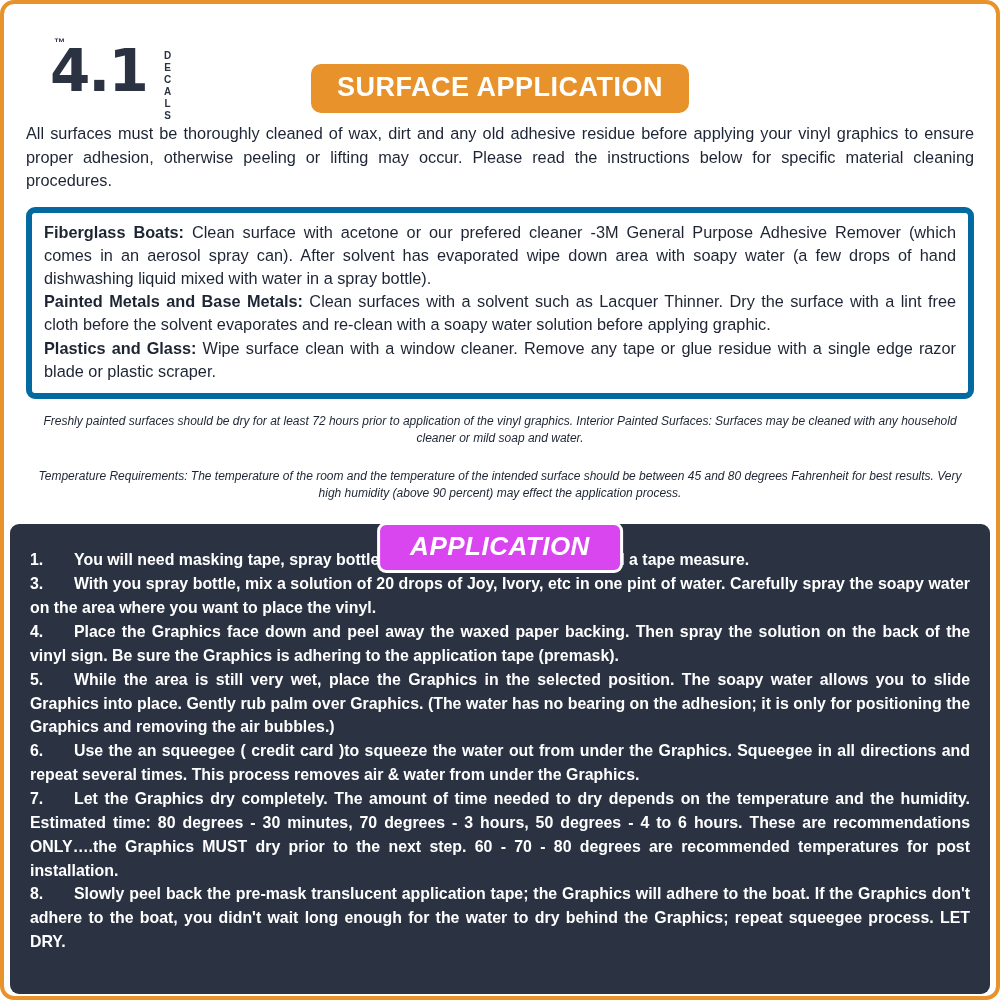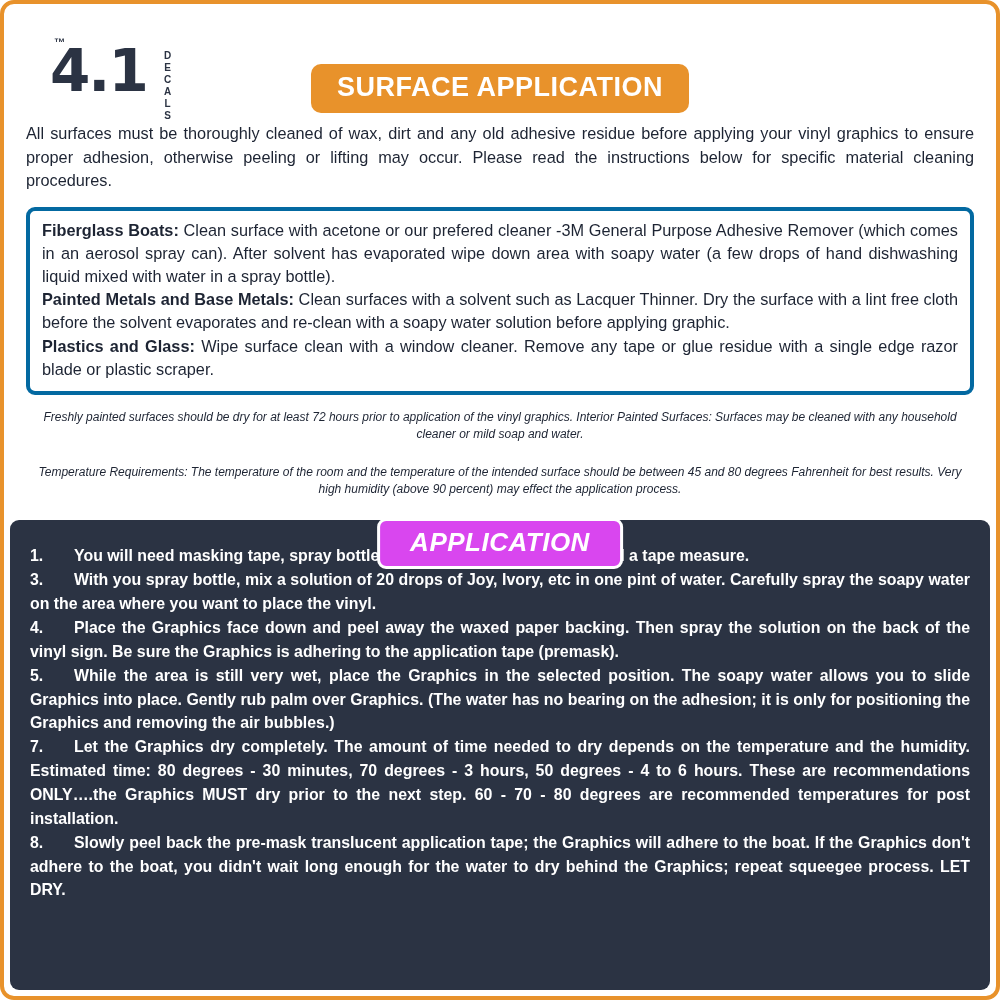--- a/index.html
+++ b/index.html
@@ -89,21 +89,21 @@
     margin: 0 22px 0 22px;
     font-size: 16.3px;
     line-height: 1.45;
     color: #1d2433;
     text-align: justify;
   }
 
   
   .materials-box {
     margin: 14px 22px 0 22px;
-    border: 4px solid #0369a1;
+    border: 6px solid #0369a1;
     border-radius: 9px;
     padding: 8px 12px 10px 12px;
     font-size: 16.3px;
     line-height: 1.42;
     text-align: justify;
   }
   .materials-box p {
     margin: 0 0 0 0;
   }
   .materials-box b {
@@ -197,19 +197,20 @@
   <div class="note">Freshly painted surfaces should be dry for at least 72 hours prior to application of the vinyl graphics. Interior Painted Surfaces: Surfaces may be cleaned with any household cleaner or mild soap and water.</div>
   <div class="note second">Temperature Requirements: The temperature of the room and the temperature of the intended surface should be between 45 and 80 degrees Fahrenheit for best results. Very high humidity (above 90 percent) may effect the application process.</div>
 
   <div class="app-wrap">
     <div class="app-pill">APPLICATION</div>
     <div class="app-panel">
       <p class="step"><span class="num">1.</span><span>You will need masking tape, spray bottle, Joy or dish washing liquid, and a tape measure.</span></p>
       <p class="step"><span class="num">3.</span><span>With you spray bottle, mix a solution of 20 drops of Joy, Ivory, etc in one pint of water. Carefully spray the soapy water on the area where you want to place the vinyl.</span></p>
       <p class="step"><span class="num">4.</span><span>Place the Graphics face down and peel away the waxed paper backing. Then spray the solution on the back of the vinyl sign. Be sure the Graphics is adhering to the application tape (premask).</span></p>
       <p class="step"><span class="num">5.</span><span>While the area is still very wet, place the Graphics in the selected position. The soapy water allows you to slide Graphics into place. Gently rub palm over Graphics. (The water has no bearing on the adhesion; it is only for positioning the Graphics and removing the air bubbles.)</span></p>
+      <p class="step"><span class="num">6.</span><span>Use the an squeegee ( credit card )to squeeze the water out from under the Graphics. Squeegee in all directions and repeat several times. This process removes air &amp; water from under the Graphics.</span></p>
       <p class="step"><span class="num">7.</span><span>Let the Graphics dry completely. The amount of time needed to dry depends on the temperature and the humidity. Estimated time: 80 degrees - 30 minutes, 70 degrees - 3 hours, 50 degrees - 4 to 6 hours. These are recommendations ONLY….the Graphics MUST dry prior to the next step. 60 - 70 - 80 degrees are recommended temperatures for post installation.</span></p>
       <p class="step"><span class="num">8.</span><span>Slowly peel back the pre-mask translucent application tape; the Graphics will adhere to the boat. If the Graphics don't adhere to the boat, you didn't wait long enough for the water to dry behind the Graphics; repeat squeegee process. LET DRY.</span></p>
 
     </div>
   </div>
 
 </div>
 
 </body></html>

